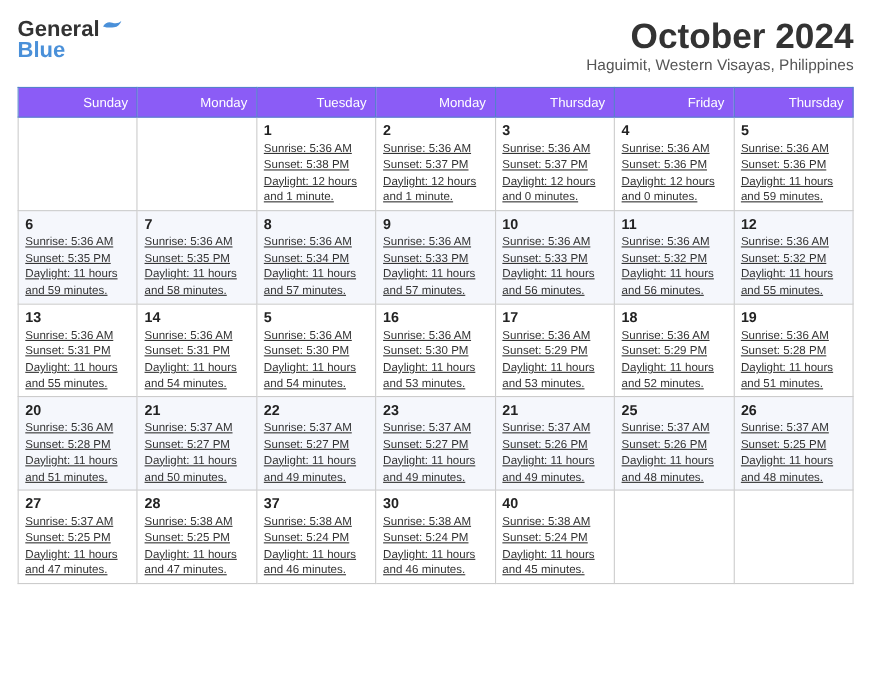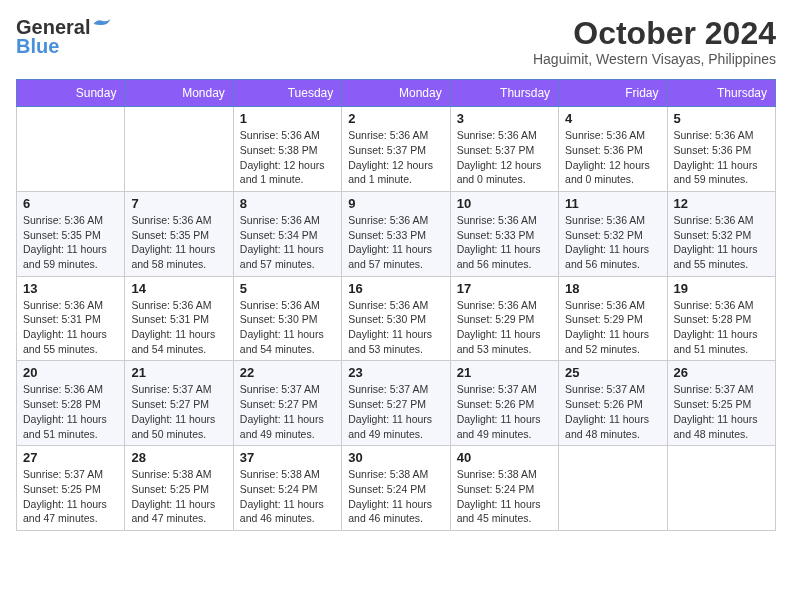--- a/index.html
+++ b/index.html
@@ -69,20 +69,21 @@
       font-weight: bold;
       font-size: 13px;
       color: #222;
       display: block;
       margin-bottom: 2px;
     }
     .day-info {
       color: #333;
       font-size: 10.5px;
       line-height: 1.4;
+      text-decoration: underline;
     }
     .empty-cell {
       background: #f9f9f9;
     }
   </style>
 </head>
 <body>
 
 <div class="header">
   <div class="logo">

